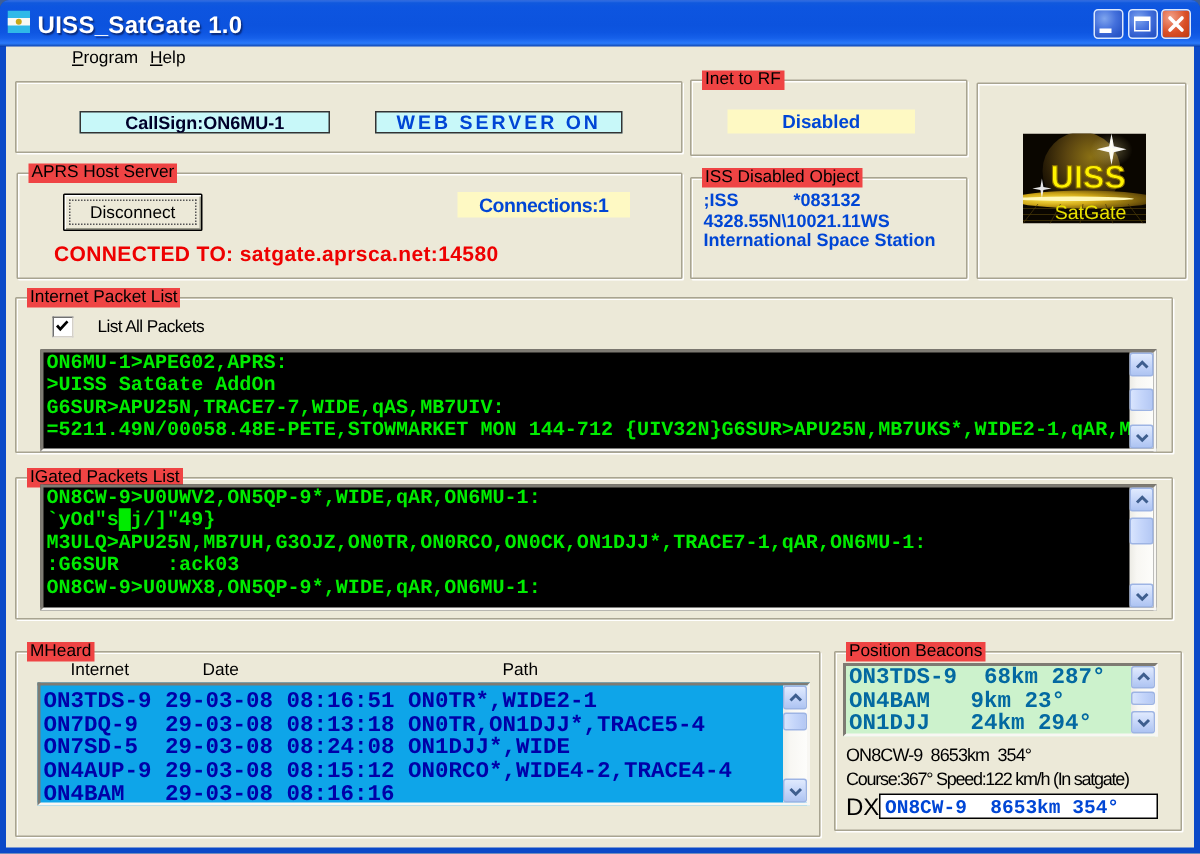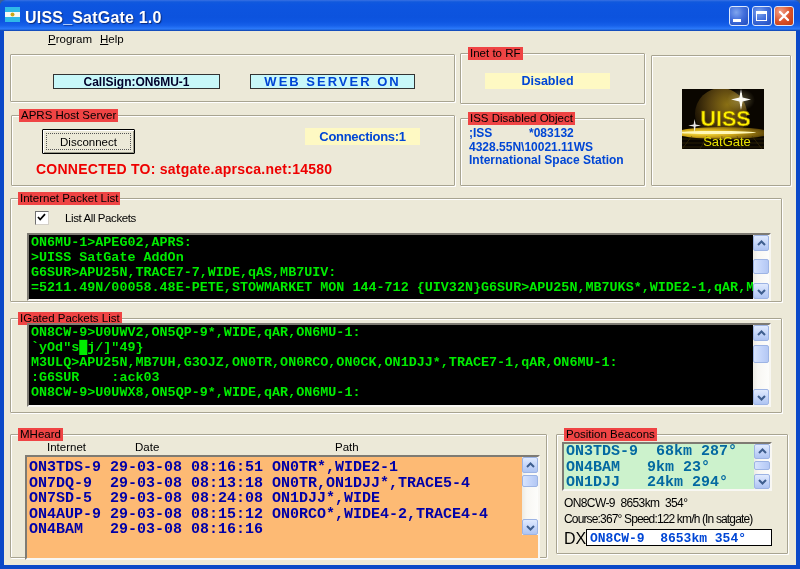--- a/index.html
+++ b/index.html
@@ -174,21 +174,21 @@
 
     <div class="grp" style="left:6px; top:403px; width:537px; height:124px;">
         <span class="glbl">MHeard</span>
       </div>
     <div style="position:absolute; font-size:11.5px; top:410px; left:0; height:14px;">
       <span style="position:absolute; left:43px;">Internet</span>
       <span style="position:absolute; left:131px;">Date</span>
       <span style="position:absolute; left:196px;margin-top:36px;">Time</span>
       <span style="position:absolute; left:331px;">Path</span>
     </div>
-    <div class="sunken" style="left:21px; top:424px; width:515px; height:105px; background:#fdba74;">
+    <div class="sunken" style="left:21px; top:424px; width:515px; height:82px; background:#0ea5e9;">
       <div class="mono15" style="position:absolute; left:2px; top:3px; width:492px; height:75px; color:#0000A8; line-height:15.6px;">ON3TDS-9 29-03-08 08:16:51 ON0TR*,WIDE2-1
 ON7DQ-9  29-03-08 08:13:18 ON0TR,ON1DJJ*,TRACE5-4
 ON7SD-5  29-03-08 08:24:08 ON1DJJ*,WIDE
 ON4AUP-9 29-03-08 08:15:12 ON0RCO*,WIDE4-2,TRACE4-4
 ON4BAM   29-03-08 08:16:16</div>
       <div class="sb" style="right:0; top:0; height:78px;">
         <div class="sbb" style="top:0;">
             <svg width="11" height="9" viewBox="0 0 11 9">
               <path d="M2 6 L5.5 2.5 L9 6" stroke="#3E5E8E" stroke-width="2" fill="none"></path>
             </svg>

